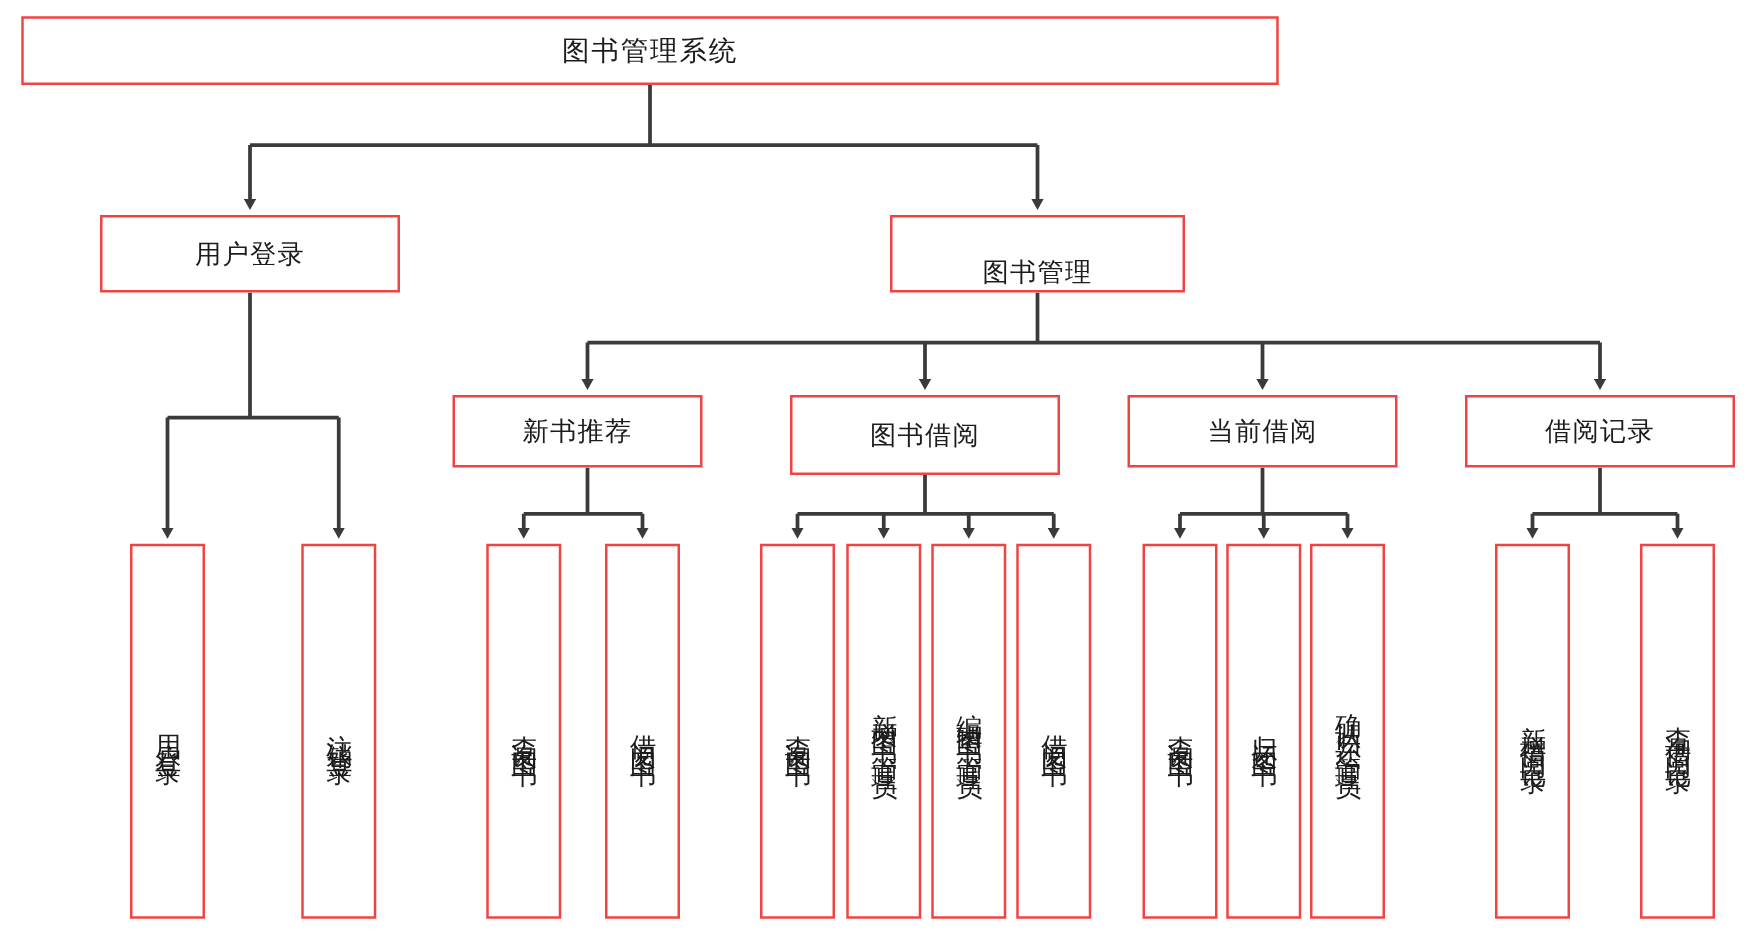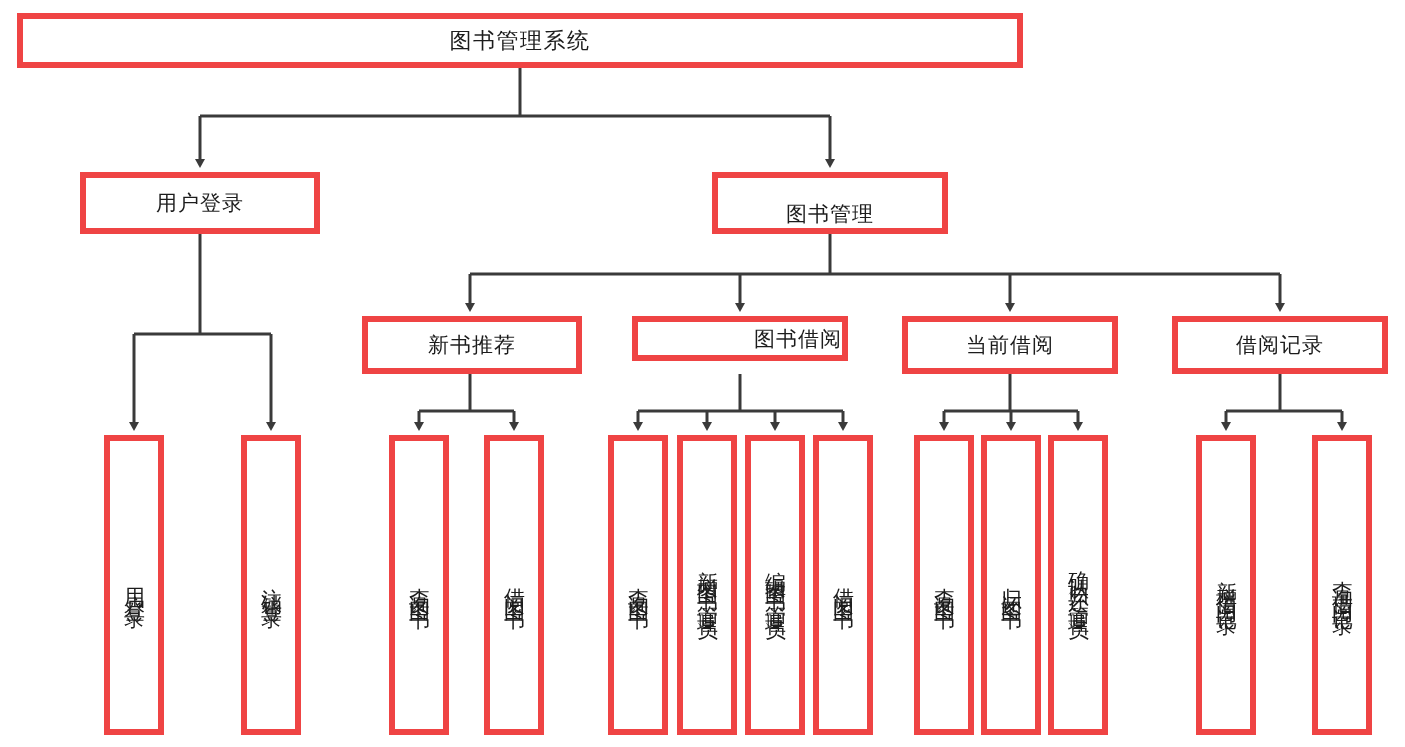--- a/index.html
+++ b/index.html
@@ -17,21 +17,21 @@
   #wires{
     position:absolute;
     left:0;top:0;
     width:1405px;height:747px;
     pointer-events:none;
   }
   .node{
     position:absolute;
     box-sizing:border-box;
     background:#ffffff;
-    border:6px solid #ef4444;
+    border:2px solid #ef4444;
     display:flex;
     align-items:center;
     justify-content:center;
     color:#1c1c1c;
   }
   .node.h{
     font-size:21px;
     letter-spacing:1px;
   }
   .node.root{
@@ -120,24 +120,24 @@
     <span class="label">图书管理系统</span>
   </div>
 
   <div class="node h" style="left:80px;top:172px;width:240px;height:62px;">
     <span class="label">用户登录</span>
   </div>
   <div class="node h" style="left:712px;top:172px;width:236px;height:62px;align-items:flex-end;">
     <span class="label">图书管理</span>
   </div>
 
-  <div class="node h" style="left:362px;top:316px;width:220px;height:58px;">
+  <div class="node h" style="left:362px;top:316px;width:200px;height:58px;">
     <span class="label">新书推荐</span>
   </div>
-  <div class="node h" style="left:632px;top:316px;width:216px;height:45px;justify-content:flex-end;">
+  <div class="node h" style="left:632px;top:316px;width:216px;height:64px;">
     <span class="label">图书借阅</span>
   </div>
   <div class="node h" style="left:1172px;top:316px;width:216px;height:58px;">
     <span class="label">借阅记录</span>
   </div>
   <div class="node h" style="left:902px;top:316px;width:216px;height:58px;">
     <span class="label">当前借阅</span>
   </div>
 
   <div class="node v" style="left:104px;top:435px;width:60px;height:300px;">

